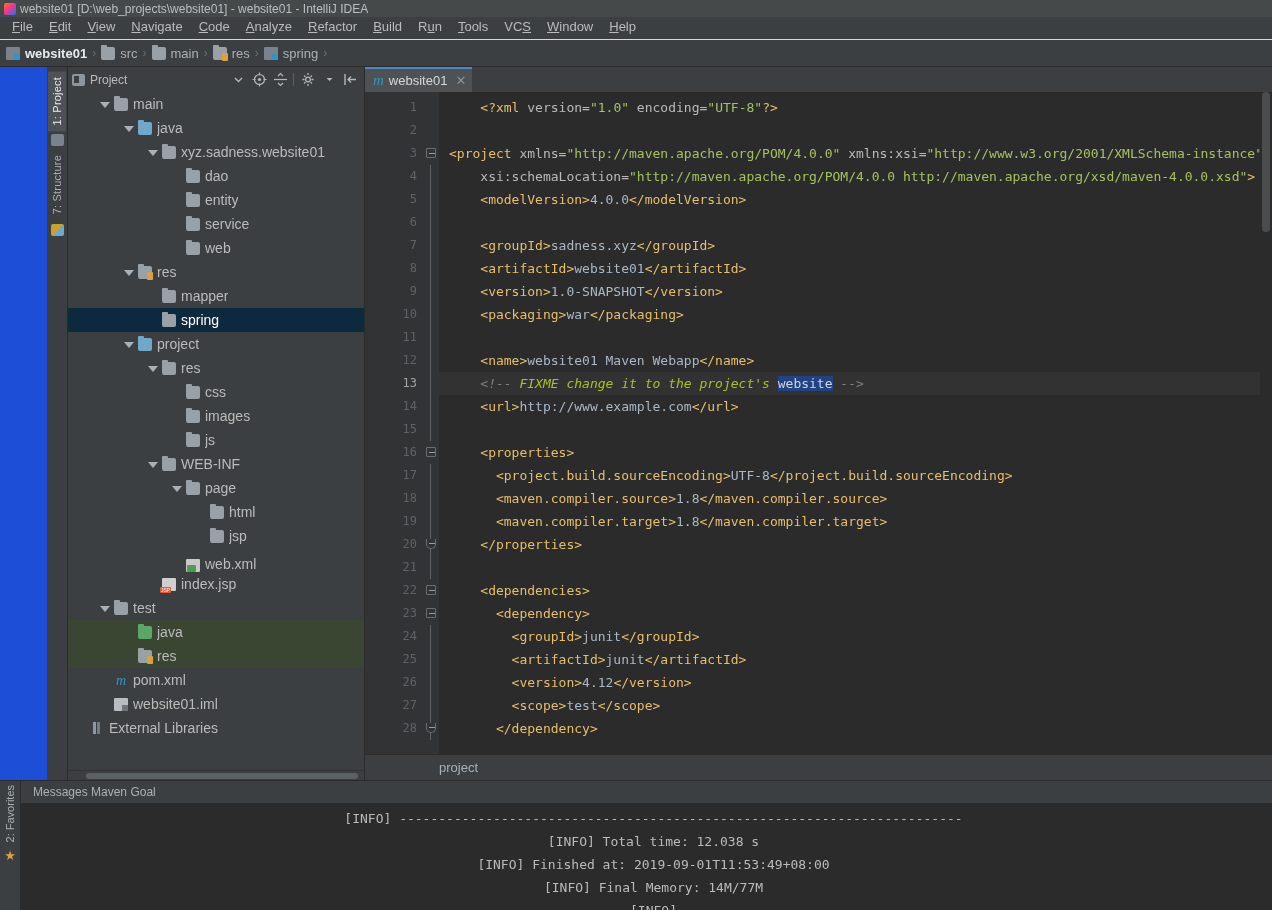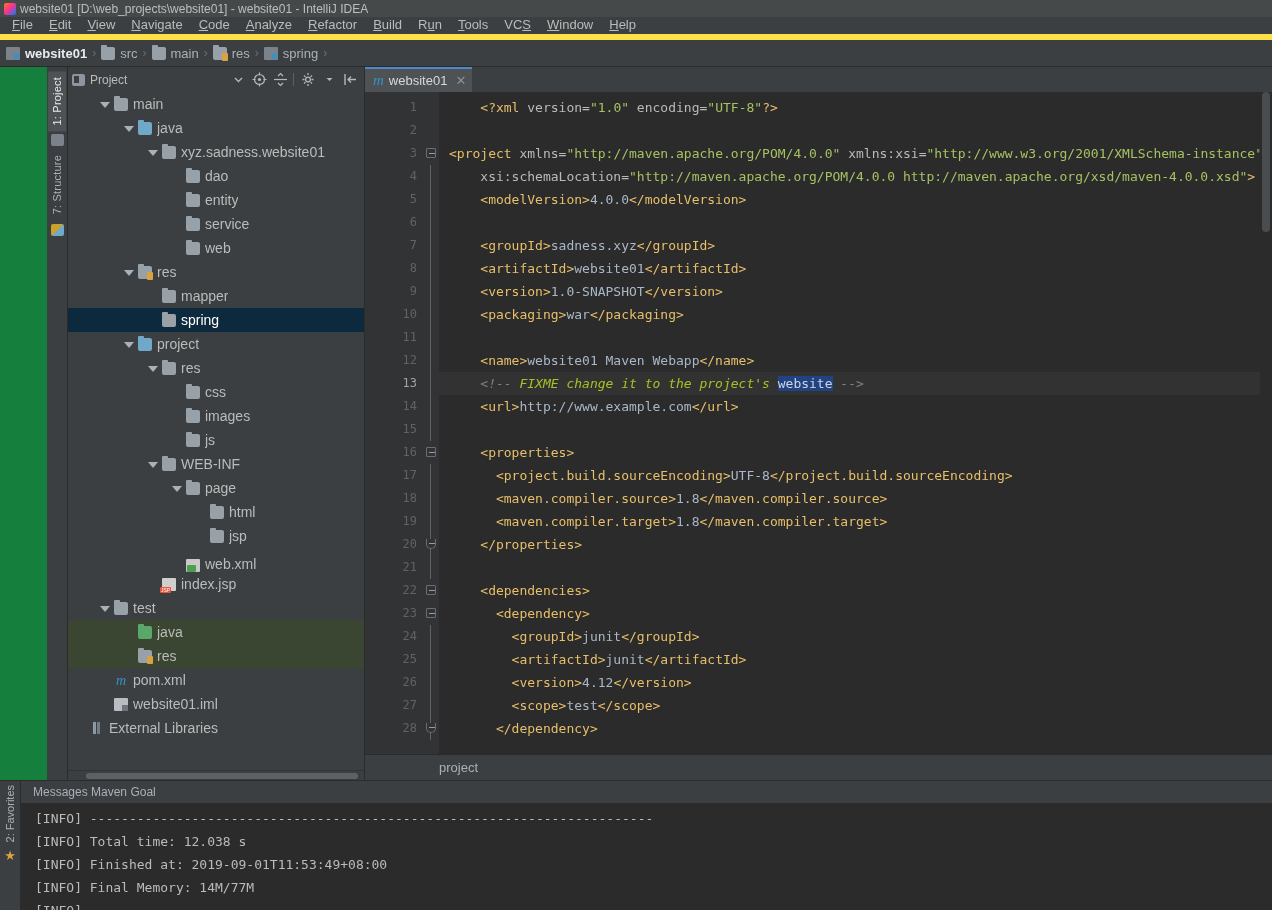--- a/index.html
+++ b/index.html
@@ -2,39 +2,39 @@
 <html><head>
 <meta charset="utf-8">
 <style>
   * { box-sizing: border-box; margin: 0; padding: 0; }
   html, body {
     width: 1272px; height: 910px;
     background: #3c3f41;
     font-family: "Liberation Sans", sans-serif;
     overflow: hidden;
   }
-  .app { position: relative; width: 1272px; height: 910px; background: #15803d; }
+  .app { position: relative; width: 1272px; height: 910px; background: #1d4ed8; }
 
   
   .titlebar {
     height: 17px; background: #45494a; color: #c4c8cb;
     font-size: 12px; display: flex; align-items: center;
     padding-left: 4px; white-space: nowrap; overflow: hidden;
   }
   .titlebar .ij-logo {
     width: 12px; height: 12px; margin-right: 4px; flex: none;
     background: linear-gradient(135deg,#f97a12 0%,#ff318c 45%,#087cfa 100%);
     border-radius: 2px;
   }
   .titlebar .ttext { opacity: .92; }
 
   
   .menubar {
-    height: 23px; background: #3c3f41; display: flex; align-items: flex-end;
-    padding-left: 4px; border-bottom: 6px solid #fde047;
+    height: 23px; background: #3c3f41; display: flex; align-items: flex-start;
+    padding-left: 4px; border-bottom: 1px solid #fde047;
   }
   .menu-item {
     font-size: 13px; color: #bbbbbb; padding: 2px 8px; cursor: default;
     white-space: nowrap;
   }
   .menu-item u { text-decoration: underline; }
 
   
   .navbar {
     height: 27px; background: #3c3f41; display: flex; align-items: center;
@@ -200,21 +200,21 @@
             background:#3c3f41; border-top:1px solid #2b2b2b; }
   .bstrip { width:21px; background:#3c3f41; display:flex; flex-direction:column;
             align-items:center; border-right:1px solid #2b2b2b; }
   .bstrip .vtab2 { writing-mode:vertical-rl; transform:rotate(180deg); font-size:11px;
                    color:#a9b1b8; padding:4px 3px; white-space:nowrap; }
   .star { color:#d9a343; font-size:13px; margin:2px 0; }
   .bcontent { flex:1; display:flex; flex-direction:column; min-width:0; }
   .bhead { height:22px; display:flex; align-items:center; padding-left:12px;
            font-size:12px; color:#a9b1b8; background:#3c3f41; flex:none; }
   .console { flex:1; background:#2b2b2b; padding:4px 0 0 14px; overflow:hidden;
-             font-family:"DejaVu Sans Mono", monospace; font-size:13px; color:#bbbbbb; }
+             font-family:"DejaVu Sans Mono", monospace; font-size:13px; color:#bbbbbb;text-align:center; }
   .console .ln { height:23px; line-height:23px; white-space:pre; }
 </style>
 </head>
 <body>
 
 <div class="app">
 
   <div class="titlebar">
     <div class="ij-logo"></div>
     <div class="ttext">website01 [D:\web_projects\website01] - website01 - IntelliJ IDEA</div>

